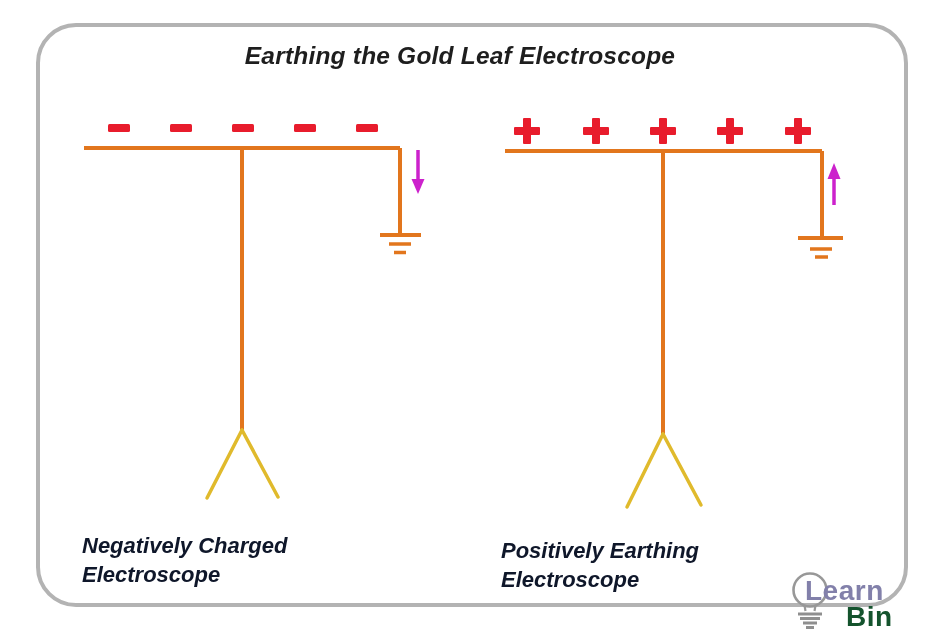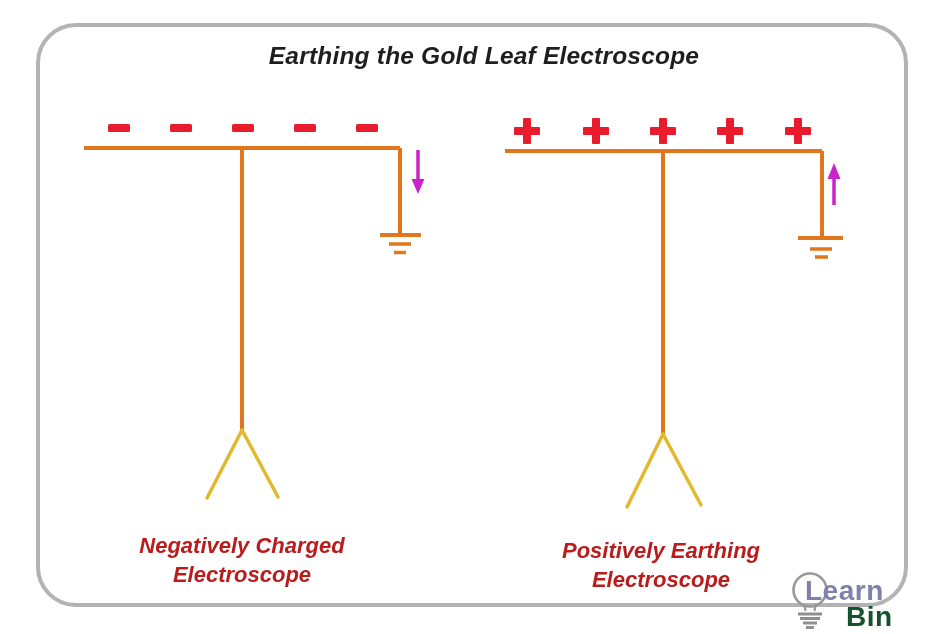--- a/index.html
+++ b/index.html
@@ -29,35 +29,33 @@
   }
   .diagram-title {
     position: absolute;
     left: 0;
     top: 42px;
     width: 920px;
     text-align: center;
     font: italic 700 24.5px "Liberation Sans", sans-serif;
     color: #1e1e1e;
     letter-spacing: 0.2px;
-    padding-left: 24px;
   }
   .scene-svg {
     position: absolute;
     left: 0;
     top: 0;
     width: 951px;
     height: 634px;
   }
   .electroscope-label {
     position: absolute;
     width: 320px;
-    text-align: center;
     font: italic 700 22px "Liberation Sans", sans-serif;
-    color: #b91c1c;
+    color: #0f172a;
     line-height: 29px;
   }
   .electroscope-label.left  { left: 82px;  top: 531px; }
   .electroscope-label.right { left: 501px; top: 536px; }
   .logo {
     position: absolute;
     left: 790px;
     top: 532px;
     width: 130px;
     height: 72px;

